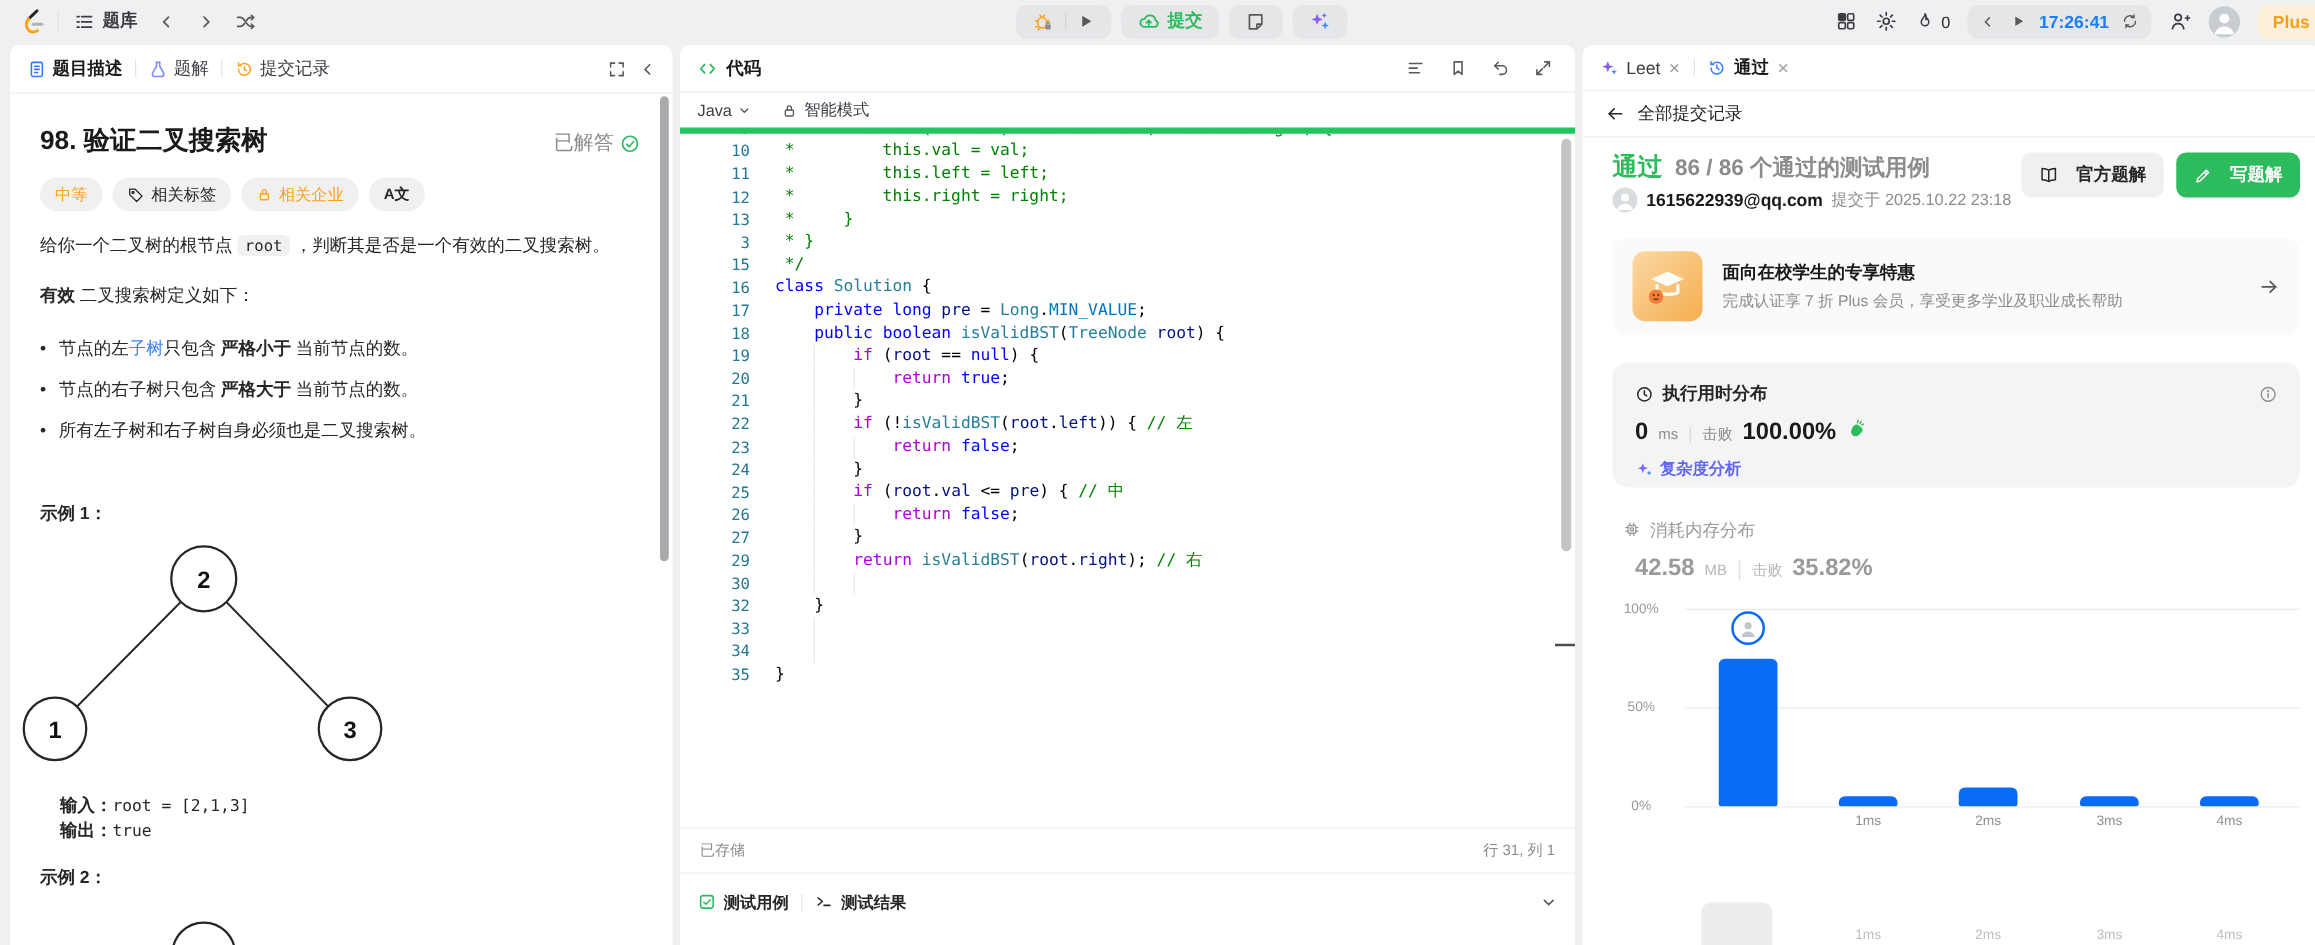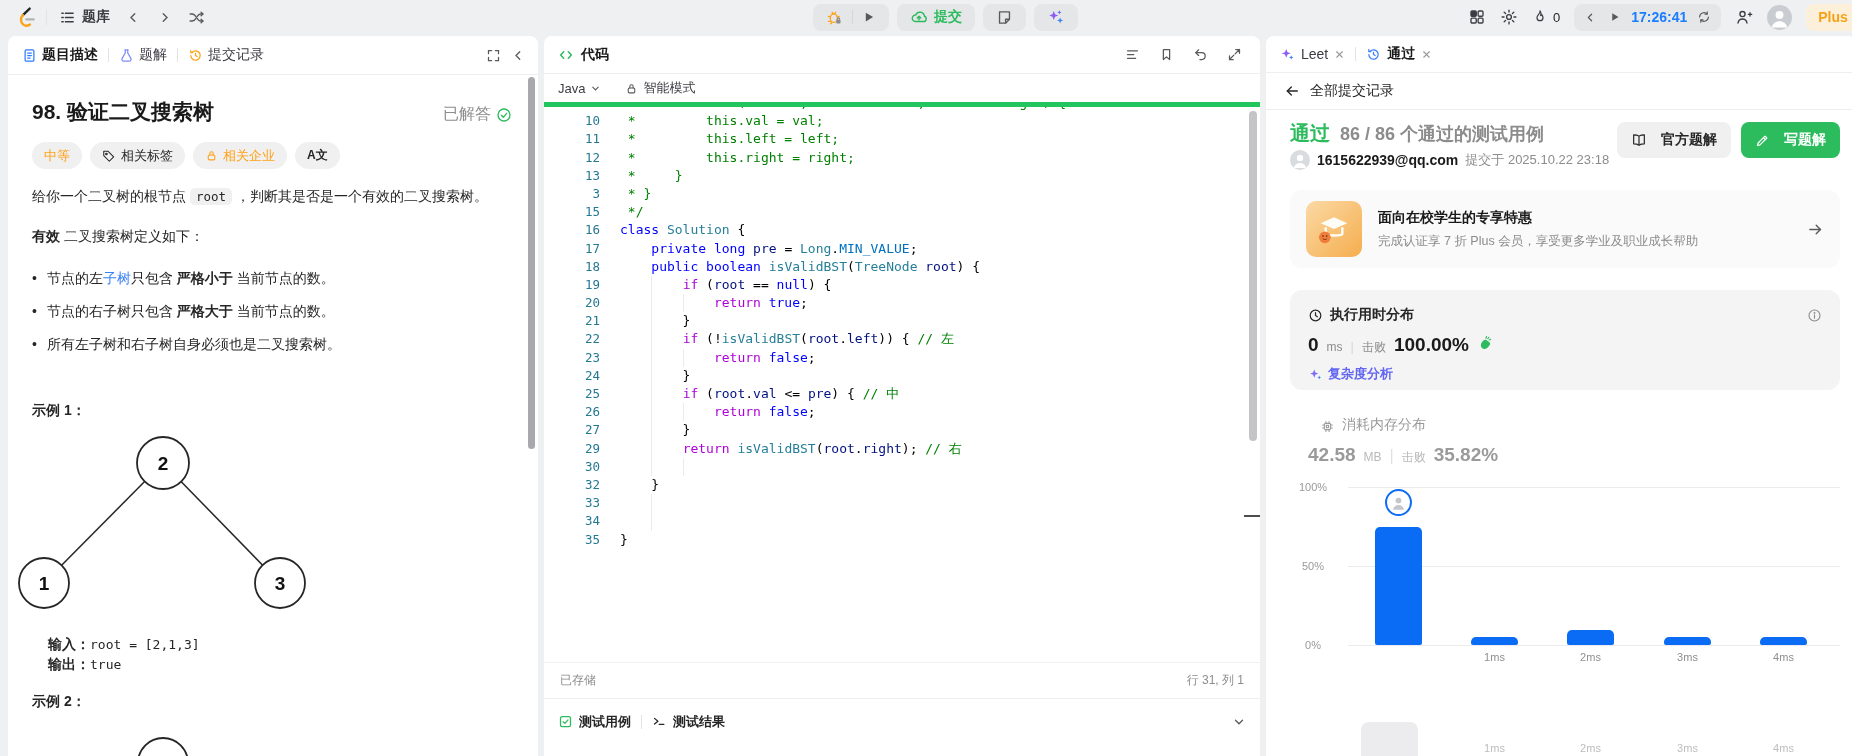--- a/index.html
+++ b/index.html
@@ -97,21 +97,21 @@
   .banner .arrow { margin-left:auto; color:#595959; }
   .rt-card { position:absolute; left:24px; right:16px; top:254px; height:100px; background:#f4f4f5; border-radius:12px; padding:16px 18px; }
   .rt-card .hd { display:flex; align-items:center; gap:7px; font-size:14px; font-weight:600; color:#262626; }
   .rt-card .info { margin-left:auto; color:#8c8c8c; cursor:pointer; }
   .statline { display:flex; align-items:baseline; gap:8px; margin-top:10px; }
   .statline .big { font-size:19px; font-weight:700; color:#1a1a1a; }
   .statline .unit { font-size:12px; color:#8c8c8c; }
   .statline .sep { color:#d9d9d9; font-size:13px; }
   .statline .beats { font-size:12px; color:#8c8c8c; }
   .cx-link { display:flex; align-items:center; gap:5px; margin-top:9px; font-size:13px; color:#6366f1; font-weight:600; cursor:pointer; width:max-content; }
-  .mem-head { position:absolute; left:54px; top:380px; display:flex; align-items:flex-end; gap:7px; font-size:14px; color:#9a9a9a; }
+  .mem-head { position:absolute; left:32px; top:380px; display:flex; align-items:flex-start; gap:7px; font-size:14px; color:#9a9a9a; }
   .mem-stat { position:absolute; left:42px; top:408px; display:flex; align-items:baseline; gap:8px; color:#9a9a9a; }
   .mem-stat .big { font-size:19px; font-weight:700; color:#9a9a9a; }
   .mem-stat .unit { font-size:12px; color:#b8b8b8; }
   .mem-stat .sep { color:#e0e0e0; }
   
   #rt-chart { position:absolute; left:82px; top:451px; width:492px; height:158px; }
   .gridline { position:absolute; left:0; right:0; height:1px; background:#ebebed; }
   .ytick { position:absolute; width:46px; text-align:center; font-size:11px; color:#9a9a9a; transform:translateY(-6px); }
   .bar { position:absolute; bottom:0; width:47px; background:#0a6cf5; border-radius:5px 5px 2px 2px; cursor:pointer; }
   .xtick { position:absolute; top:164px; transform:translateX(-50%); font-size:11px; color:#8f8f8f; }

